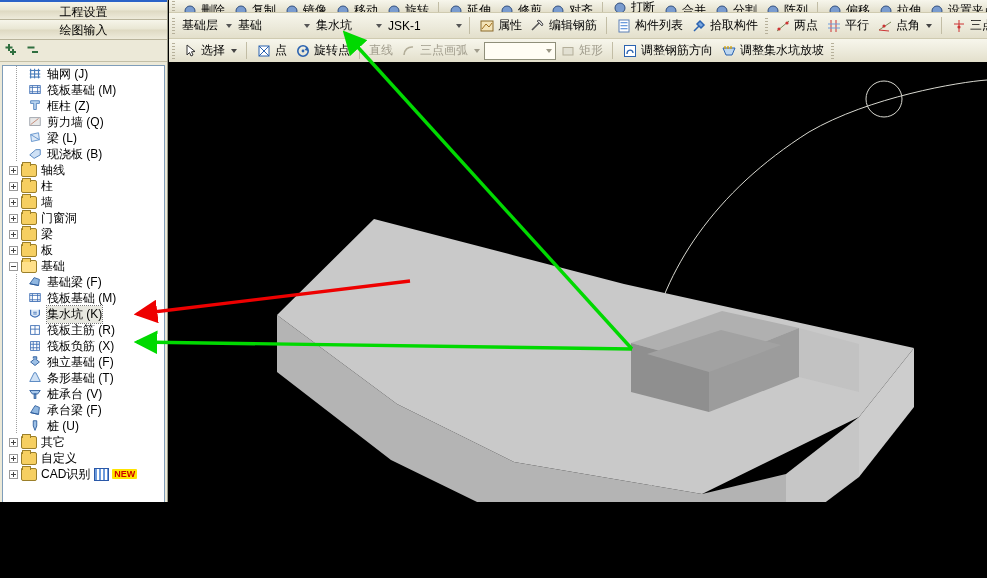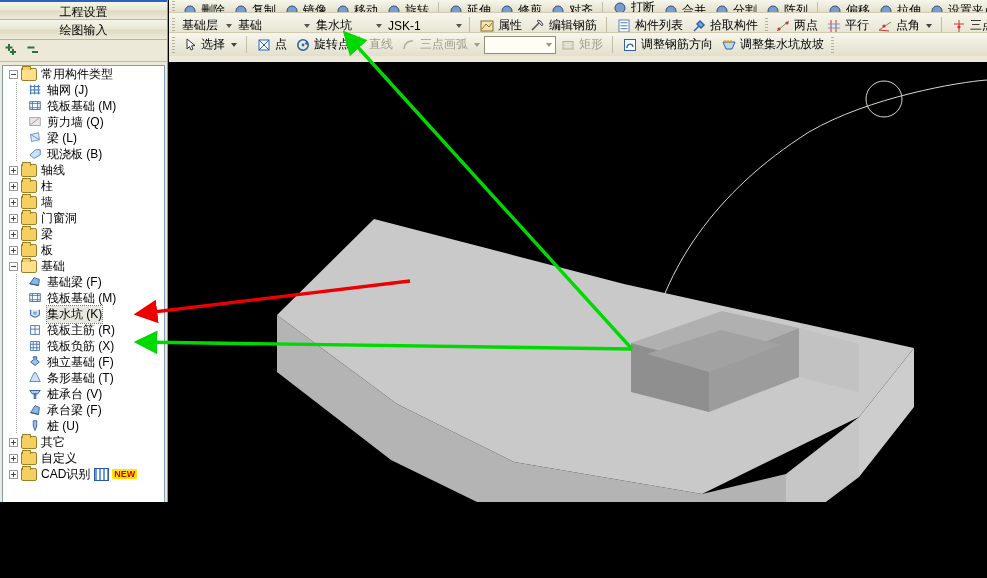--- a/index.html
+++ b/index.html
@@ -88,21 +88,21 @@
     position: absolute; left: 169px; top: 0; right: 0; height: 62px;
     background: #ece9d8;
   }
   .tbrow {
     position: absolute; left: 0; right: 0;
     background: linear-gradient(to bottom,#f7f6ec 0%,#eceadb 55%,#e3dfcb 100%);
     display: flex; align-items: center; white-space: nowrap; overflow: hidden;
   }
   #tbrow0 { top: 0; height: 12px; }
   #tbrow1 { top: 12px; height: 26px; border-top: 1px solid #cfcab0; }
-  #tbrow2 { top: 32px; height: 24px; border-top: 1px solid #cfcab0; }
+  #tbrow2 { top: 38px; height: 24px; border-top: 1px solid #cfcab0; }
   .grip {
     width: 3px; height: 16px; margin: 0 3px; flex: 0 0 auto;
     background: repeating-linear-gradient(to bottom,#b6b09a 0 1px,transparent 1px 3px);
   }
   .sep { width: 1px; height: 17px; background: #c2bda5; margin: 0 5px; flex: 0 0 auto; }
   .tbtn {
     display: flex; align-items: center; gap: 3px; padding: 5px 4px; height: 20px;
     font-size: 12px; color: #000; cursor: default; flex: 0 0 auto;
   }
   .tbtn.dim { color: #a09c8c; }
@@ -159,25 +159,20 @@
           <g fill="#2f6f3f">
             <rect x="1.5" y="3.5" width="7" height="2"></rect>
             <rect x="6" y="8" width="6" height="2"></rect>
           </g>
         </svg>
       </span>
     </div>
 
     <div id="tree-wrap">
       <div id="tree-body">
-          <div class="tnode ind0">
-            <span class="expander"></span>
-            <span class="folder open"></span>
-            <span class="tlabel">常用构件类型</span>
-          </div>
           <div class="tnode ind1">
             <span class="dots"></span>
             <span class="leaf-ico"><svg width="16" height="14" viewBox="0 0 16 16">
                 <g stroke="#4a7ebb" stroke-width="1.3">
                   <path d="M3 2V13"></path>
                   <path d="M7.5 2V13"></path>
                   <path d="M12 2V13"></path>
                   <path d="M2 4H14"></path>
                   <path d="M2 8H14"></path>
                   <path d="M2 11.5H14"></path>
@@ -190,20 +185,27 @@
             <span class="leaf-ico"><svg width="16" height="14" viewBox="0 0 16 16">
                 <rect x="2" y="3" width="12" height="9" fill="#fff" stroke="#3f6fb5"></rect>
                 <g stroke="#3f6fb5">
                   <path d="M5 3V12"></path>
                   <path d="M11 3V12"></path>
                   <path d="M2 5H14"></path>
                   <path d="M2 10H14"></path>
                 </g>
               </svg></span>
             <span class="tlabel">筏板基础 (M)</span>
+          </div>
+          <div class="tnode ind1">
+            <span class="dots"></span>
+            <span class="leaf-ico"><svg width="16" height="14" viewBox="0 0 16 16">
+                <path d="M3 2H13V5H9.5V12H6.5V5H3Z" fill="#bcd6f0" stroke="#4a7ebb"></path>
+              </svg></span>
+            <span class="tlabel">框柱 (Z)</span>
           </div>
           <div class="tnode ind1">
             <span class="dots"></span>
             <span class="leaf-ico"><svg width="16" height="14" viewBox="0 0 16 16">
                 <rect x="2" y="3" width="12" height="9" fill="#e8e8e8" stroke="#9aa0a8"></rect>
                 <path d="M3 11 L12 4" stroke="#c0806a"></path>
               </svg></span>
             <span class="tlabel">剪力墙 (Q)</span>
           </div>
           <div class="tnode ind1">

